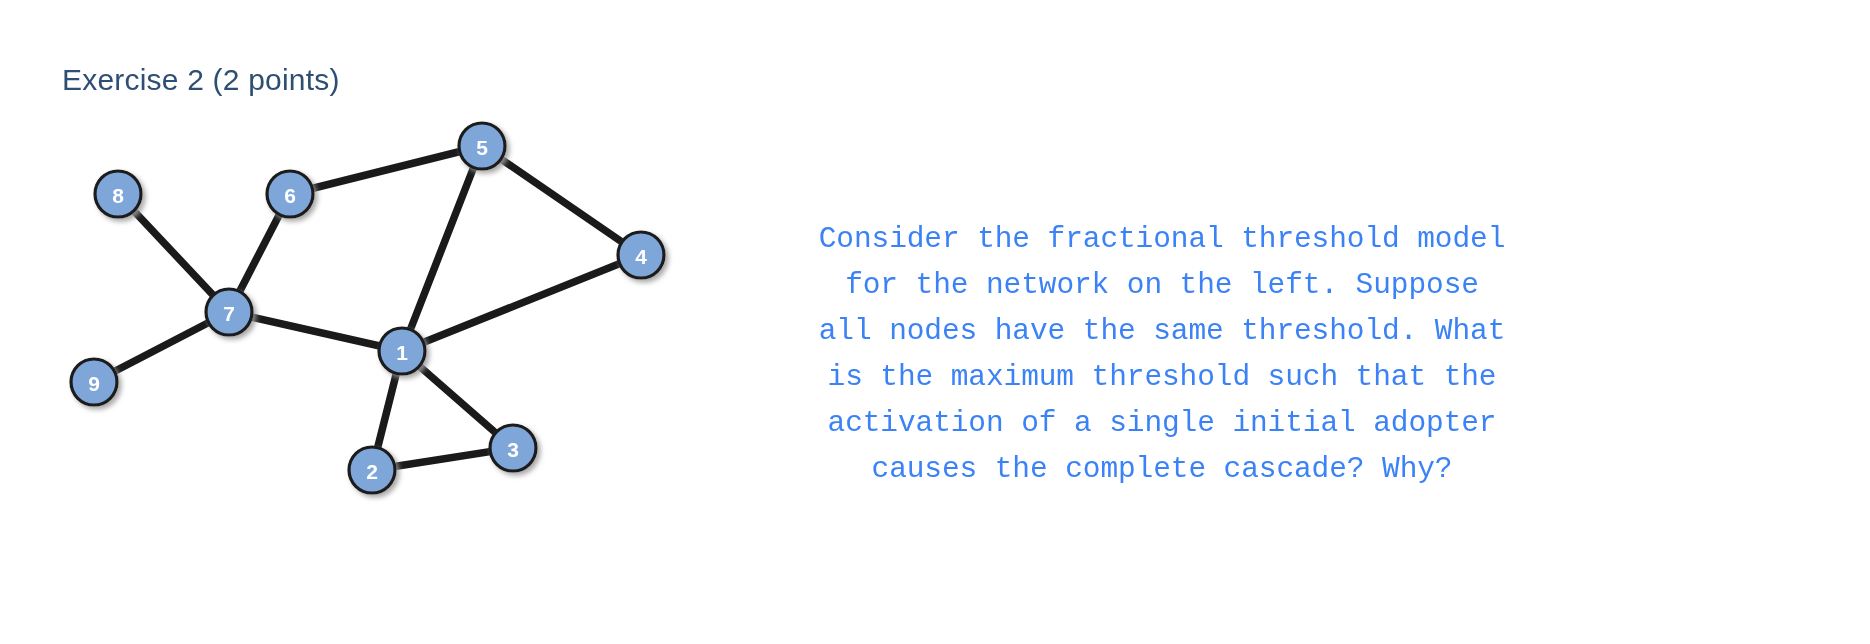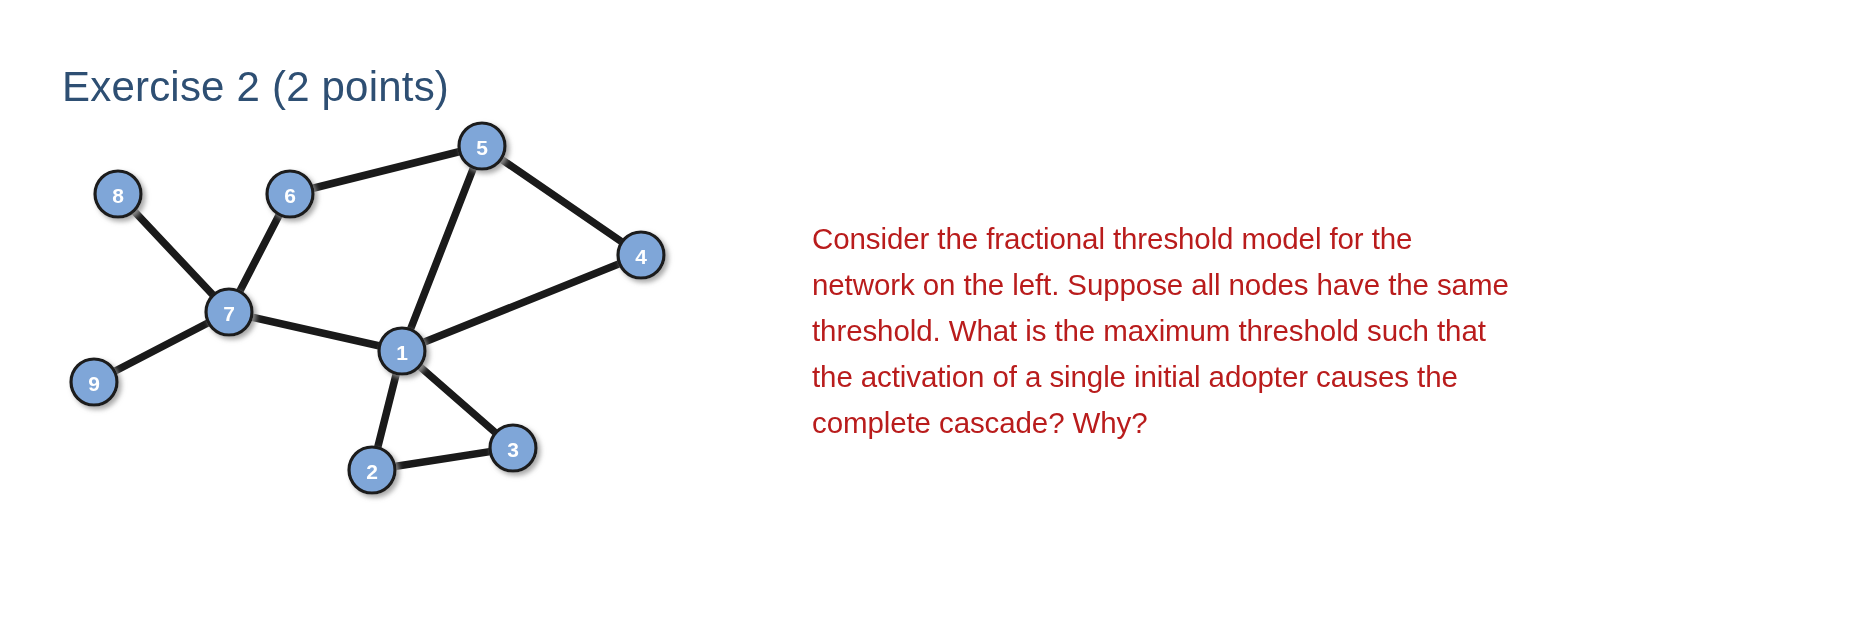--- a/index.html
+++ b/index.html
@@ -20,21 +20,21 @@
     left: 0; top: 0;
     width: 1870px;
     height: 644px;
     background: #ffffff;
   }
   #slide-title {
     position: absolute;
     left: 62px;
     top: 63px;
     font-family: "Liberation Sans", sans-serif;
-    font-size: 42px;
+    font-size: 30px;
     font-weight: 400;
     color: #2E4F73;
     letter-spacing: 0.2px;
     white-space: nowrap;
   }
   #graph-figure {
     position: absolute;
     left: 40px;
     top: 100px;
     width: 720px;
@@ -45,26 +45,27 @@
     width: 720px;
     height: 420px;
   }
   #question-block {
     position: absolute;
     left: 812px;
     top: 186px;
     width: 700px;
   }
   #question-text {
-    font-family: Liberation Sans, sans-serif;
+    font-family: Liberation Mono, monospace;
     font-size: 29.5px;
     font-weight: 400;
     line-height: 46px;
-    color: #b91c1c;
+    color: #3b82f6;
     letter-spacing: -0.1px;
+    text-align: center;
   }
   .node-circle {
     fill: #7FA6D8;
     stroke: #1A1A1A;
     stroke-width: 3.2;
   }
   .edge-line {
     stroke: #1A1A1A;
     stroke-width: 7.5;
     stroke-linecap: round;

